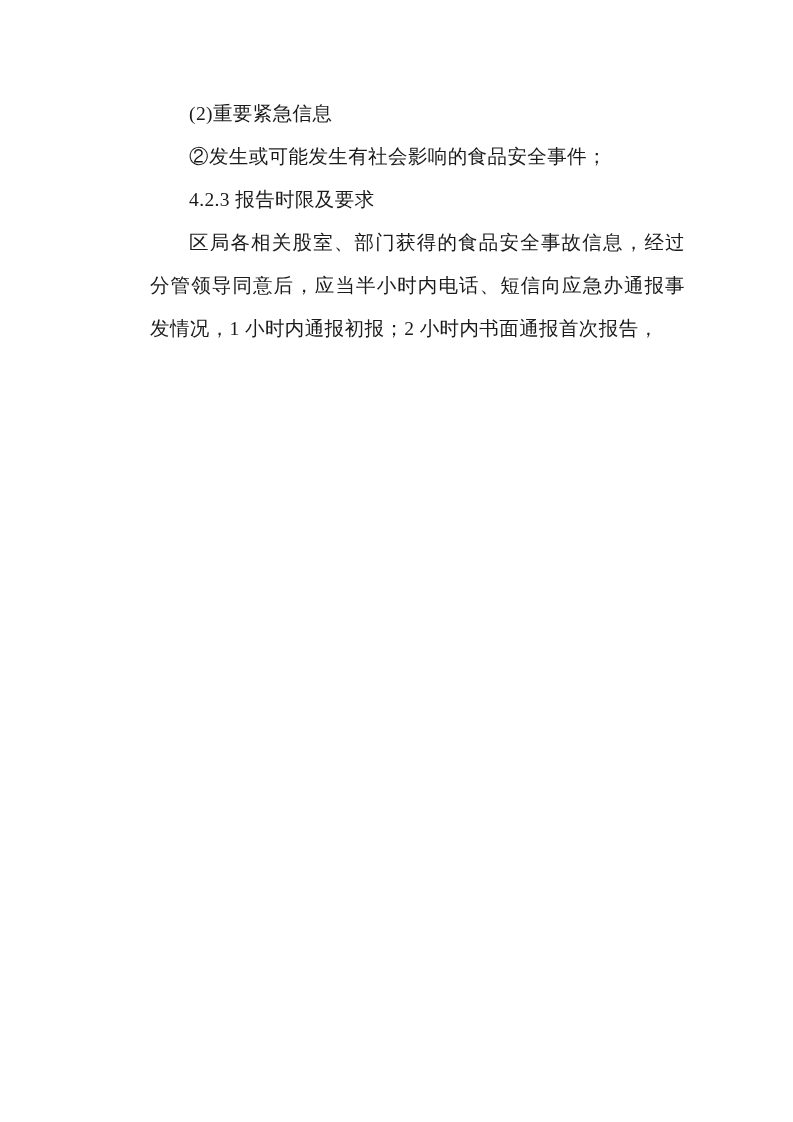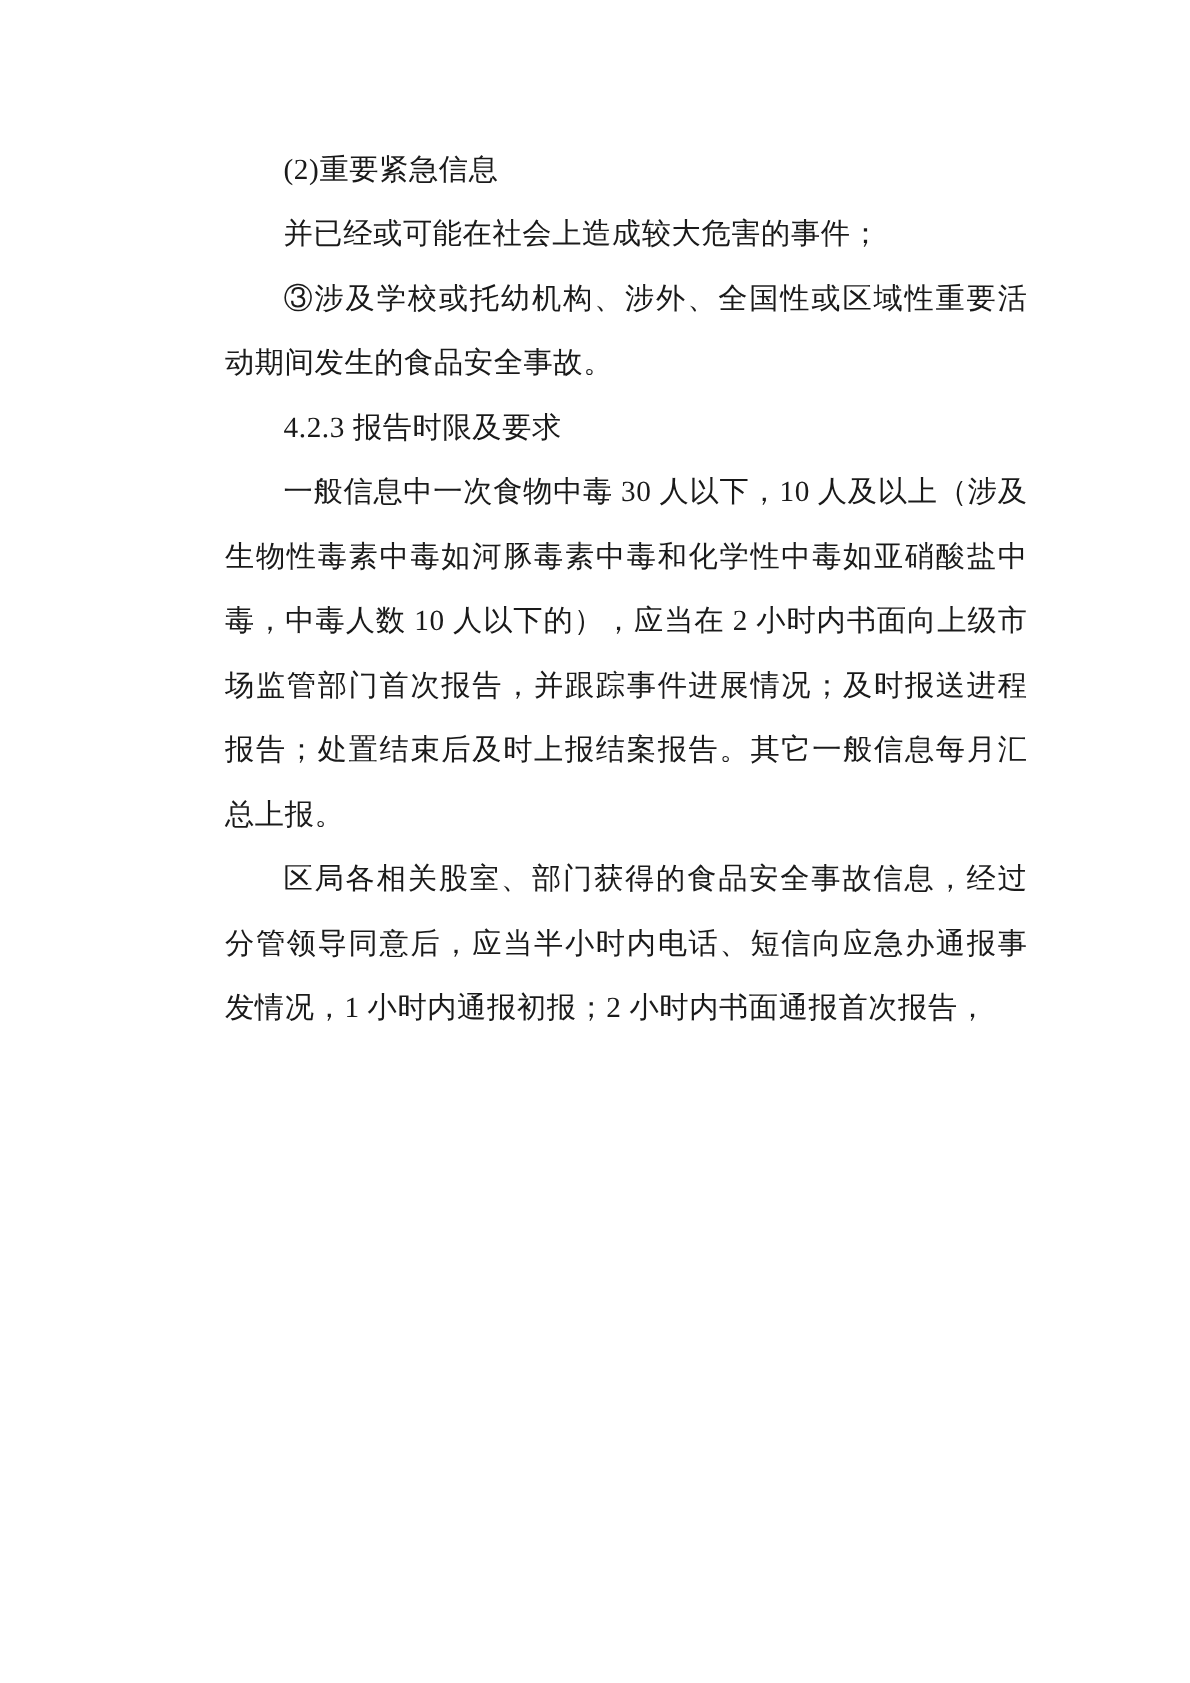--- a/index.html
+++ b/index.html
@@ -39,19 +39,17 @@
     text-indent: 2em;
     font-weight: normal;
   }
 </style>
 </head>
 <body>
 
 <div class="page">
   <div class="doc-body">
     <p class="para">(2)重要紧急信息</p>
-    <p class="para">并已经或可能在社会上造成较大危害的事件；</p>
-    <p class="para">③涉及学校或托幼机构、涉外、全国性或区域性重要活动期间发生的食品安全事故。</p>
+    <p class="para">②发生或可能发生有社会影响的食品安全事件；</p>
     <p class="heading">4.2.3 报告时限及要求</p>
-    <p class="para">一般信息中一次食物中毒 30 人以下，10 人及以上（涉及生物性毒素中毒如河豚毒素中毒和化学性中毒如亚硝酸盐中毒，中毒人数 10 人以下的），应当在 2 小时内书面向上级市场监管部门首次报告，并跟踪事件进展情况；及时报送进程报告；处置结束后及时上报结案报告。其它一般信息每月汇总上报。</p>
     <p class="para">区局各相关股室、部门获得的食品安全事故信息，经过分管领导同意后，应当半小时内电话、短信向应急办通报事发情况，1 小时内通报初报；2 小时内书面通报首次报告，</p>
   </div>
 </div>
 
 </body></html>

